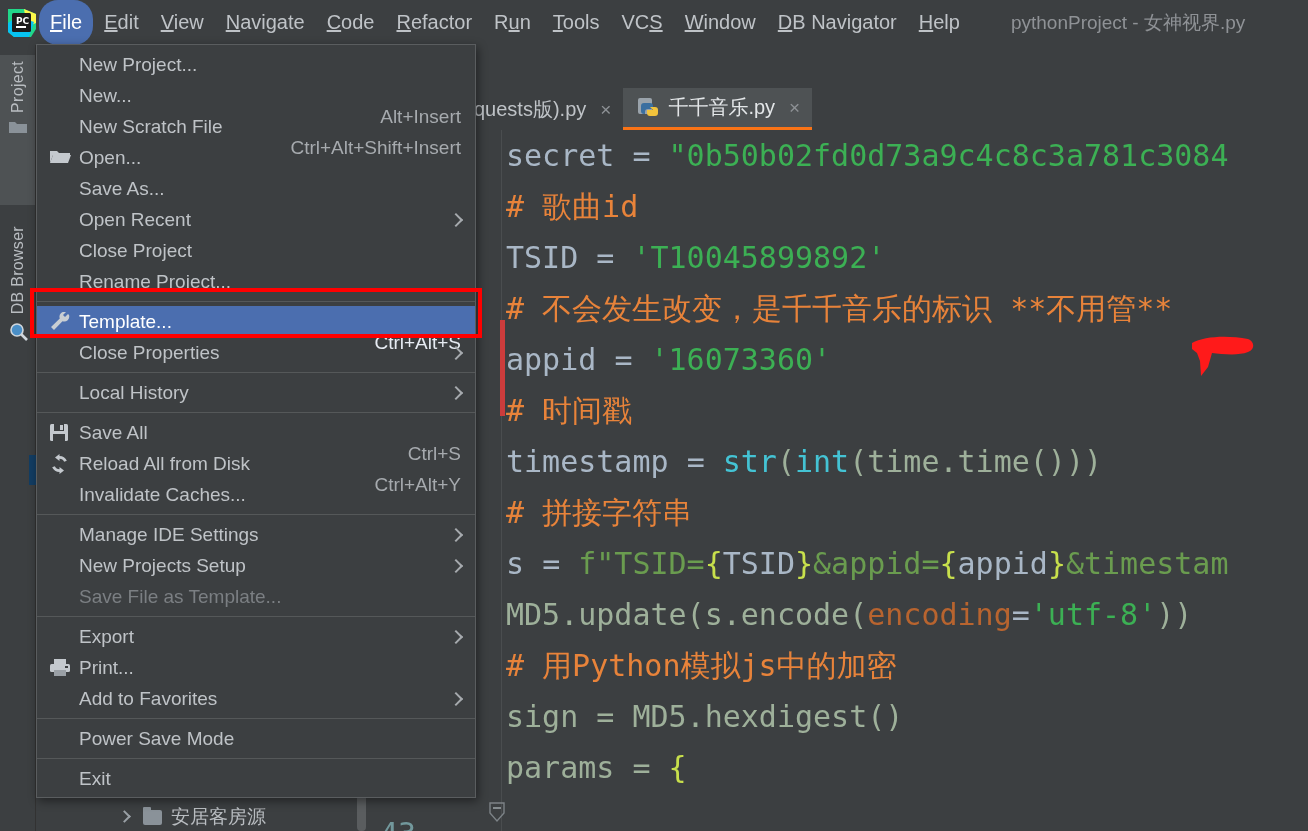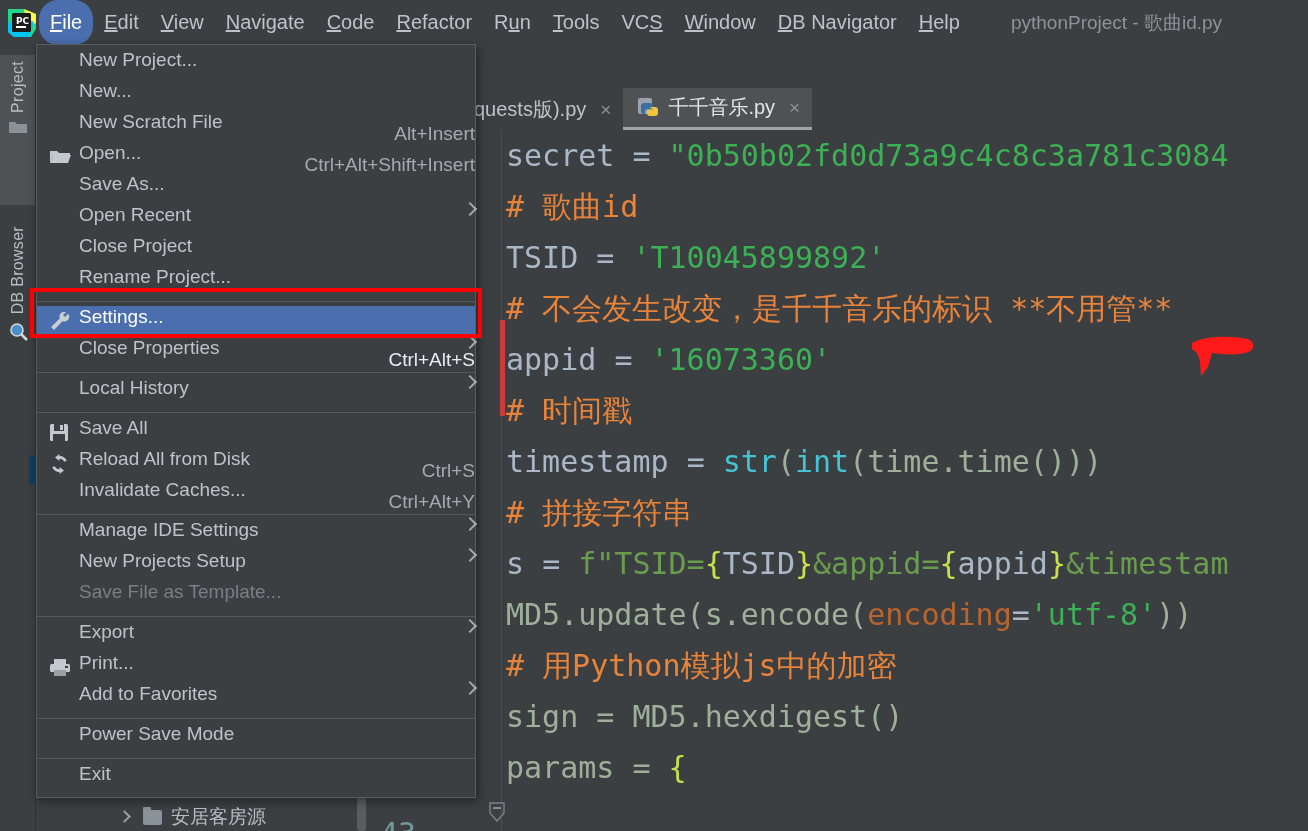--- a/index.html
+++ b/index.html
@@ -177,21 +177,21 @@
     display: flex;
     align-items: center;
     padding: 0 12px 0 14px;
     font-size: 20px;
     color: #bfc3c7;
     white-space: nowrap;
     box-sizing: border-box;
   }
   .etab.active {
     background: #4e5254;
-    border-bottom: 3px solid #a3a3a3;
+    border-bottom: 3px solid #f97316;
     color: #e3e6e8;
   }
   .etab .py-ico {
     width: 22px; height: 22px;
     margin-right: 9px;
     position: relative;
     flex: none;
   }
   .etab .tab-x {
     margin-left: 14px;
@@ -259,23 +259,24 @@
     width: 440px;
     background: #3c3f41;
     border: 1px solid #5a5d5f;
     box-sizing: border-box;
     box-shadow: 2px 3px 9px rgba(0,0,0,0.45);
     padding: 4px 0 3px 0;
   }
   .mrow {
     position: relative;
     display: flex;
-    align-items: flex-start;
+    align-items: center;
     height: 31px;
     padding-left: 42px;
+    padding-right: 14px;
     font-size: 19px;
     color: #bfc3c7;
     white-space: nowrap;
   }
   .mrow.sel {
     background: #4b6eaf;
     color: #ffffff;
   }
   .mrow.disabled { color: #7b7f83; }
   .mlabel { flex: 1 1 auto; }
@@ -436,21 +437,21 @@
         <div class="menu-item"><u>N</u>avigate</div>
         <div class="menu-item"><u>C</u>ode</div>
         <div class="menu-item"><u>R</u>efactor</div>
         <div class="menu-item">R<u>u</u>n</div>
         <div class="menu-item"><u>T</u>ools</div>
         <div class="menu-item">VC<u>S</u></div>
         <div class="menu-item"><u>W</u>indow</div>
         <div class="menu-item"><u>D</u>B Navigator</div>
         <div class="menu-item"><u>H</u>elp</div>
       </div>
-    <div id="window-title">pythonProject - 歌曲id.py</div>
+    <div id="window-title">pythonProject - 女神视界.py</div>
   </div>
 
   <div id="file-menu">
       <div class="mrow">
         <span class="mlabel">New Project...</span>
       </div>
       <div class="mrow">
         <span class="mlabel">New...</span>
         <span class="mkey">Alt+Insert</span>
       </div>
@@ -476,21 +477,21 @@
         <span class="mlabel">Close Project</span>
       </div>
       <div class="mrow">
         <span class="mlabel">Rename Project...</span>
       </div>
       <div class="msep"></div>
       <div class="mrow sel">
         <span class="mico"><svg width="22" height="20" viewBox="0 0 22 20">
             <path d="M20 3a5 5 0 0 1-6.5 6.2L5 18 2 15l8.8-8.5A5 5 0 0 1 17 0l-3 3 2 2 3-3z" fill="#c9ced3"></path>
           </svg></span>
-        <span class="mlabel">Settings...</span>
+        <span class="mlabel">Template...</span>
         <span class="mkey">Ctrl+Alt+S</span>
       </div>
       <div class="mrow">
         <span class="mlabel">Close Properties</span>
         <span class="msub"></span>
       </div>
       <div class="msep"></div>
       <div class="mrow">
         <span class="mlabel">Local History</span>
         <span class="msub"></span>

